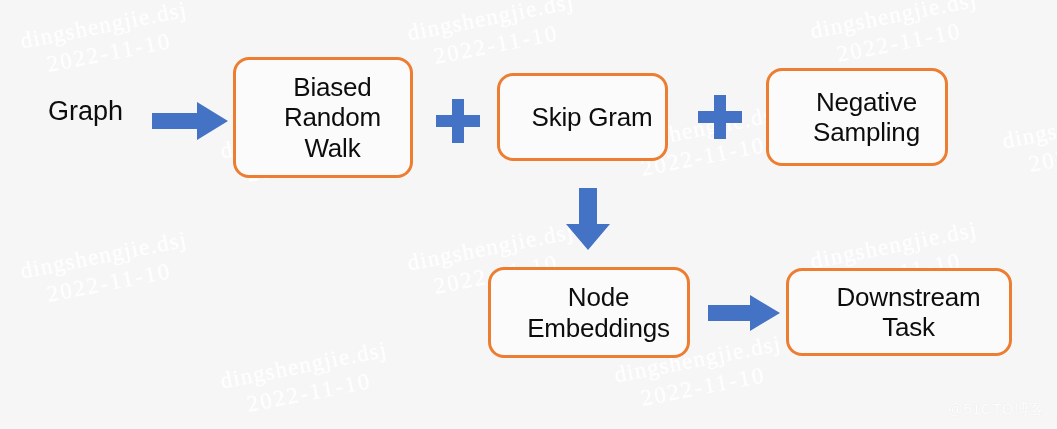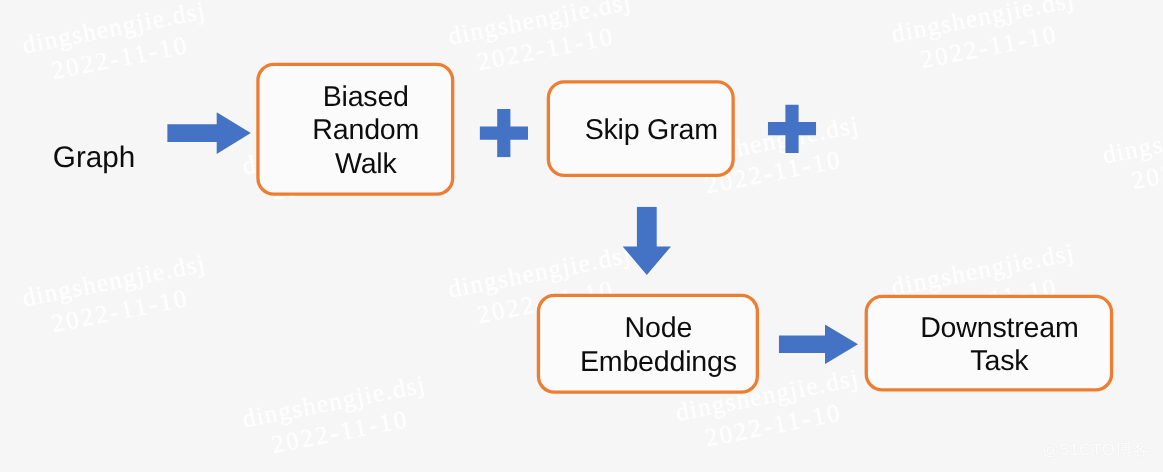--- a/index.html
+++ b/index.html
@@ -153,21 +153,21 @@
         <span class="wm-l2">2022-11-10</span>
       </div>
       <div class="wm" style="left: 612px; top: 362px;">
         <span class="wm-l1">dingshengjie.dsj</span>
         <span class="wm-l2">2022-11-10</span>
       </div>
     </div>
 
   <div id="diagram-layer">
 
-    <div class="plain-label" style="left:48px; top:97px;margin-top:32px;">Graph</div>
+    <div class="plain-label" style="left:48px; top:97px;">Graph</div>
 
     <div class="arrow" style="left:152px; top:102px;">
       <svg width="76" height="38" viewBox="0 0 76 38">
         <polygon points="0,11 45,11 45,0 76,19 45,38 45,27 0,27" fill="#4472C4"></polygon>
       </svg>
     </div>
 
     <div class="node-box" style="left: 233px; top: 57px; width: 180px; height: 121px; border-color: rgb(237, 125, 49); background: rgb(251, 251, 251); color: rgb(13, 13, 13);">Biased
 Random
 Walk</div>
@@ -179,20 +179,22 @@
     </div>
 
     <div class="node-box" style="left: 497px; top: 73px; width: 171px; height: 88px; border-color: rgb(237, 125, 49); background: rgb(251, 251, 251); color: rgb(13, 13, 13);">Skip Gram</div>
 
     <div class="plus" style="left:698px; top:95px;">
       <svg width="44" height="44" viewBox="0 0 44 44">
         <polygon points="16,0 28,0 28,16 44,16 44,28 28,28 28,44 16,44 16,28 0,28 0,16 16,16" fill="#4472C4"></polygon>
       </svg>
     </div>
 
+    <div class="node-box" style="left: 766px; top: 68px; width: 182px; height: 98px; border-color: rgb(237, 125, 49); background: rgb(251, 251, 251); color: rgb(13, 13, 13);">Negative
+Sampling</div>
 
     <div class="arrow" style="left:566px; top:188px;">
       <svg width="44" height="62" viewBox="0 0 44 62">
         <polygon points="13,0 31,0 31,36 44,36 22,62 0,36 13,36" fill="#4472C4"></polygon>
       </svg>
     </div>
 
     <div class="node-box" style="left: 488px; top: 267px; width: 202px; height: 91px; border-color: rgb(237, 125, 49); background: rgb(251, 251, 251); color: rgb(13, 13, 13);">Node
 Embeddings</div>
 

